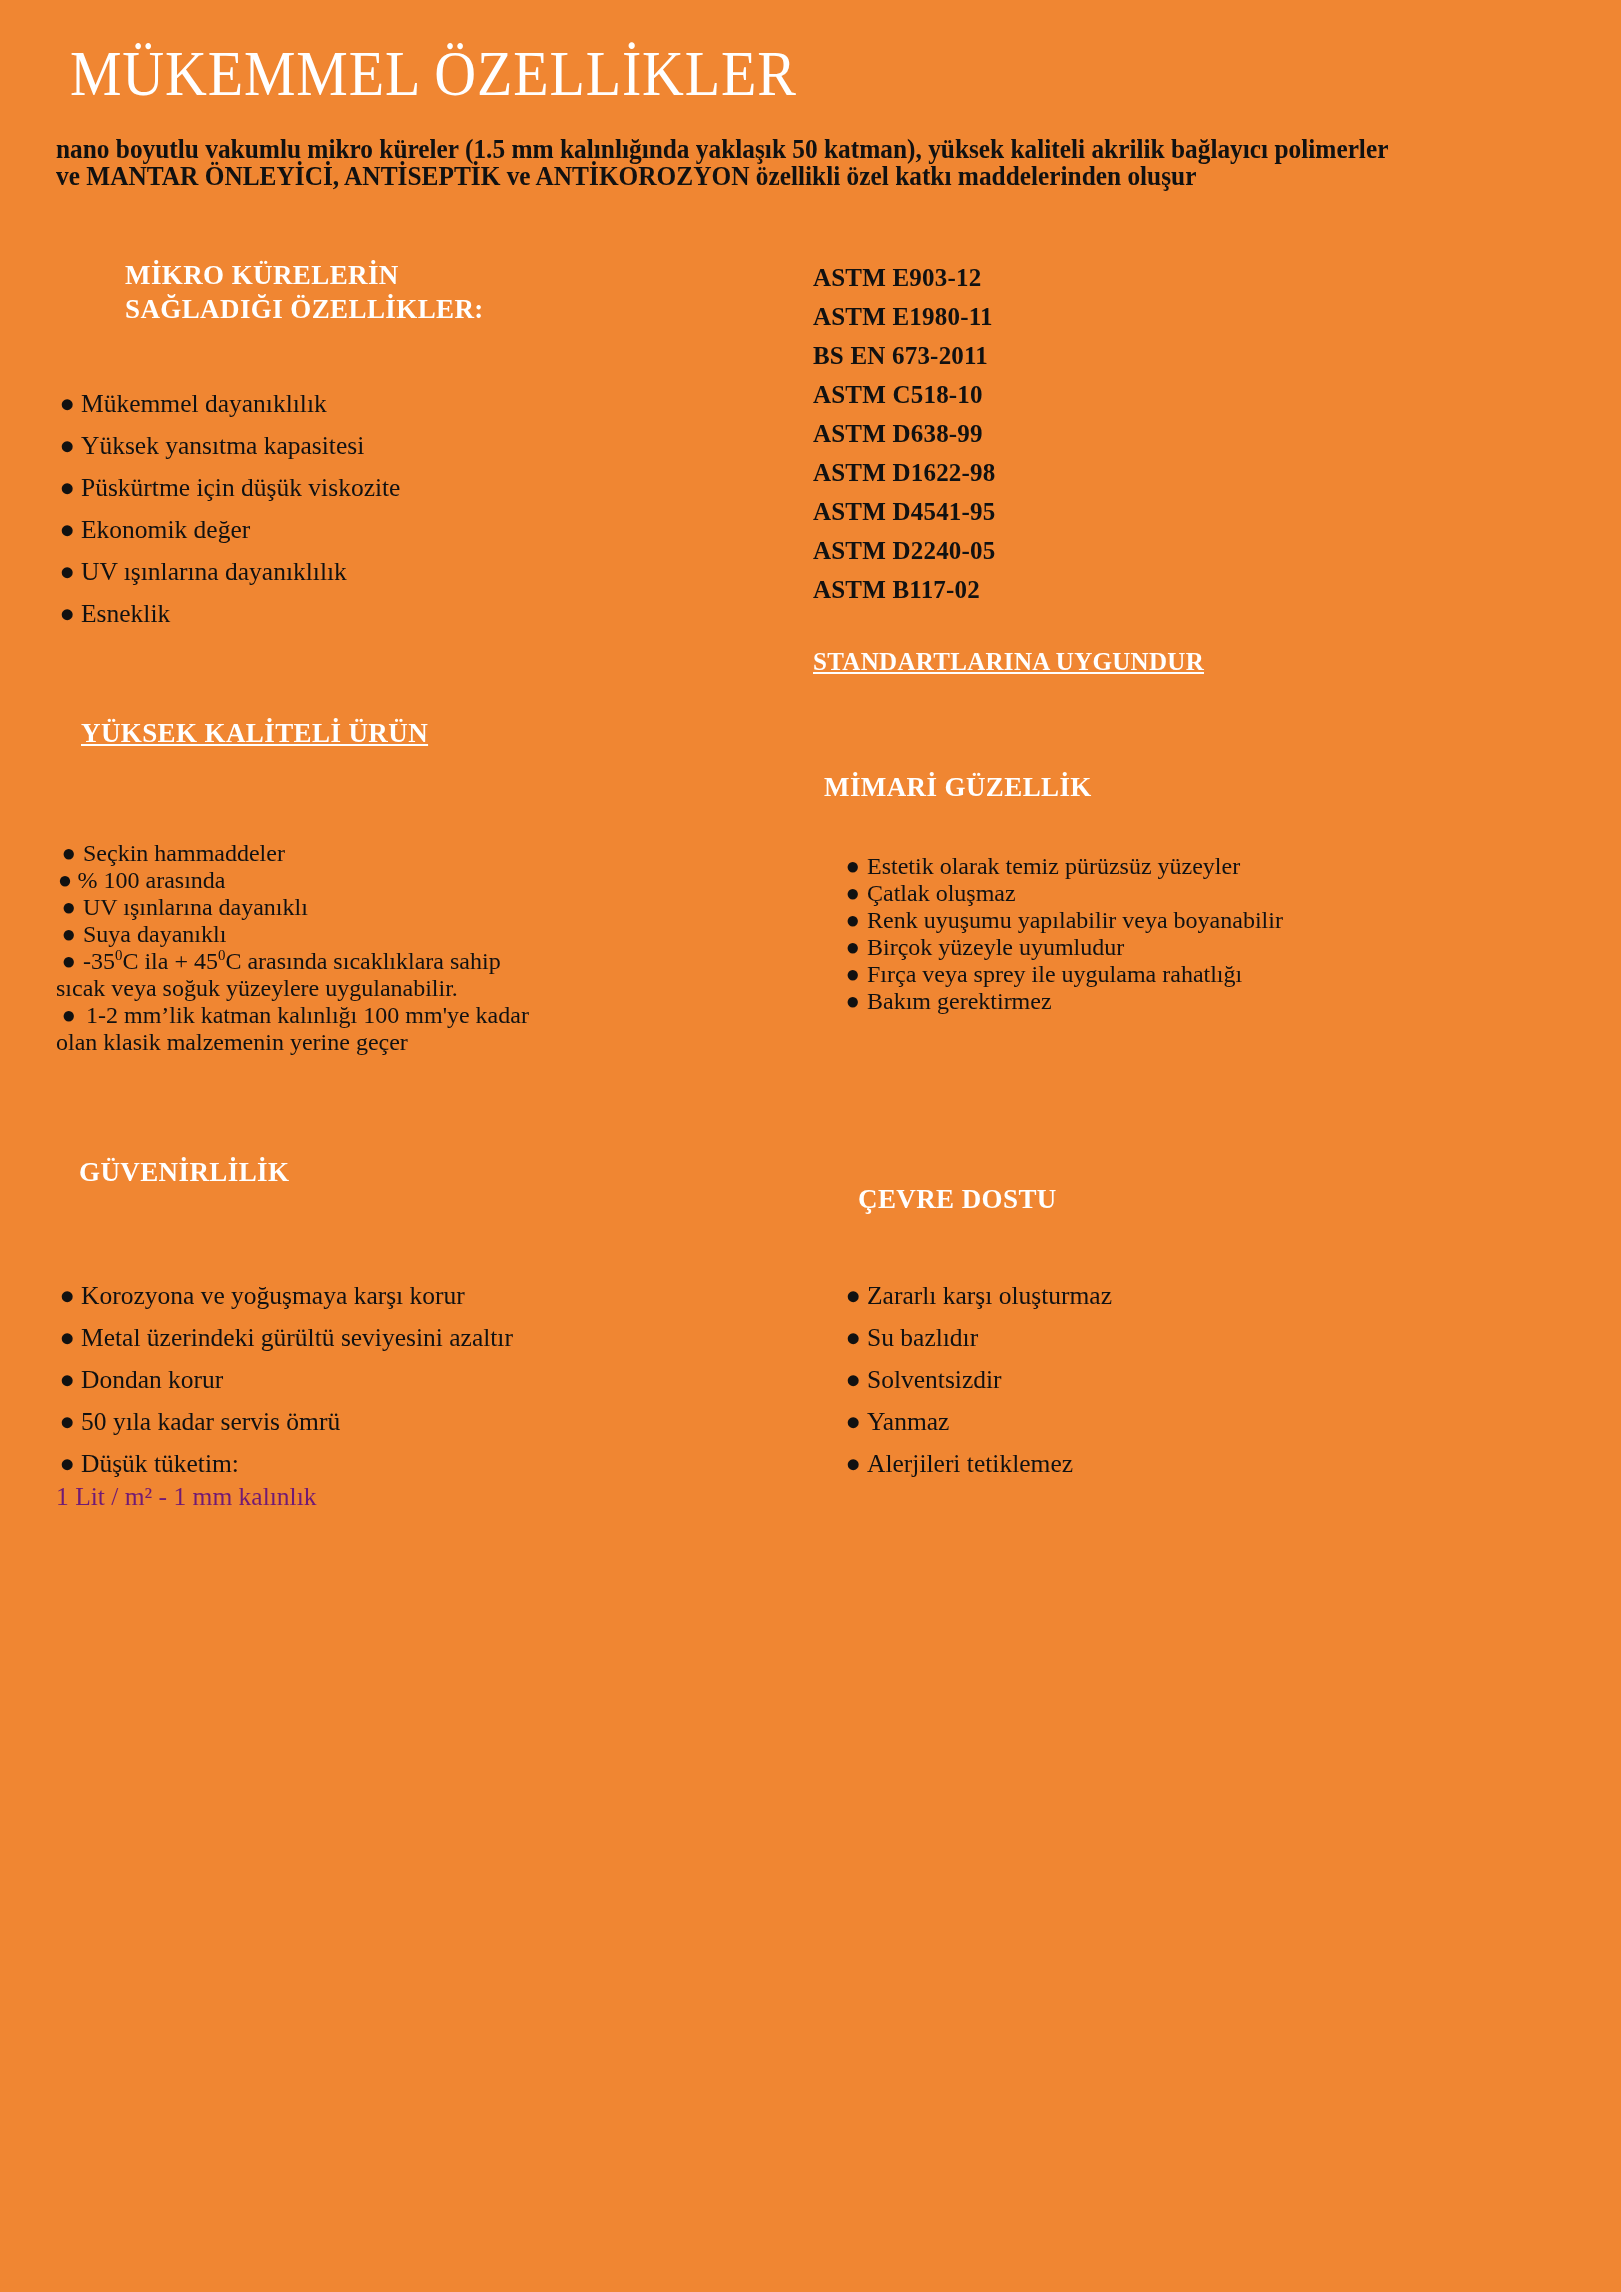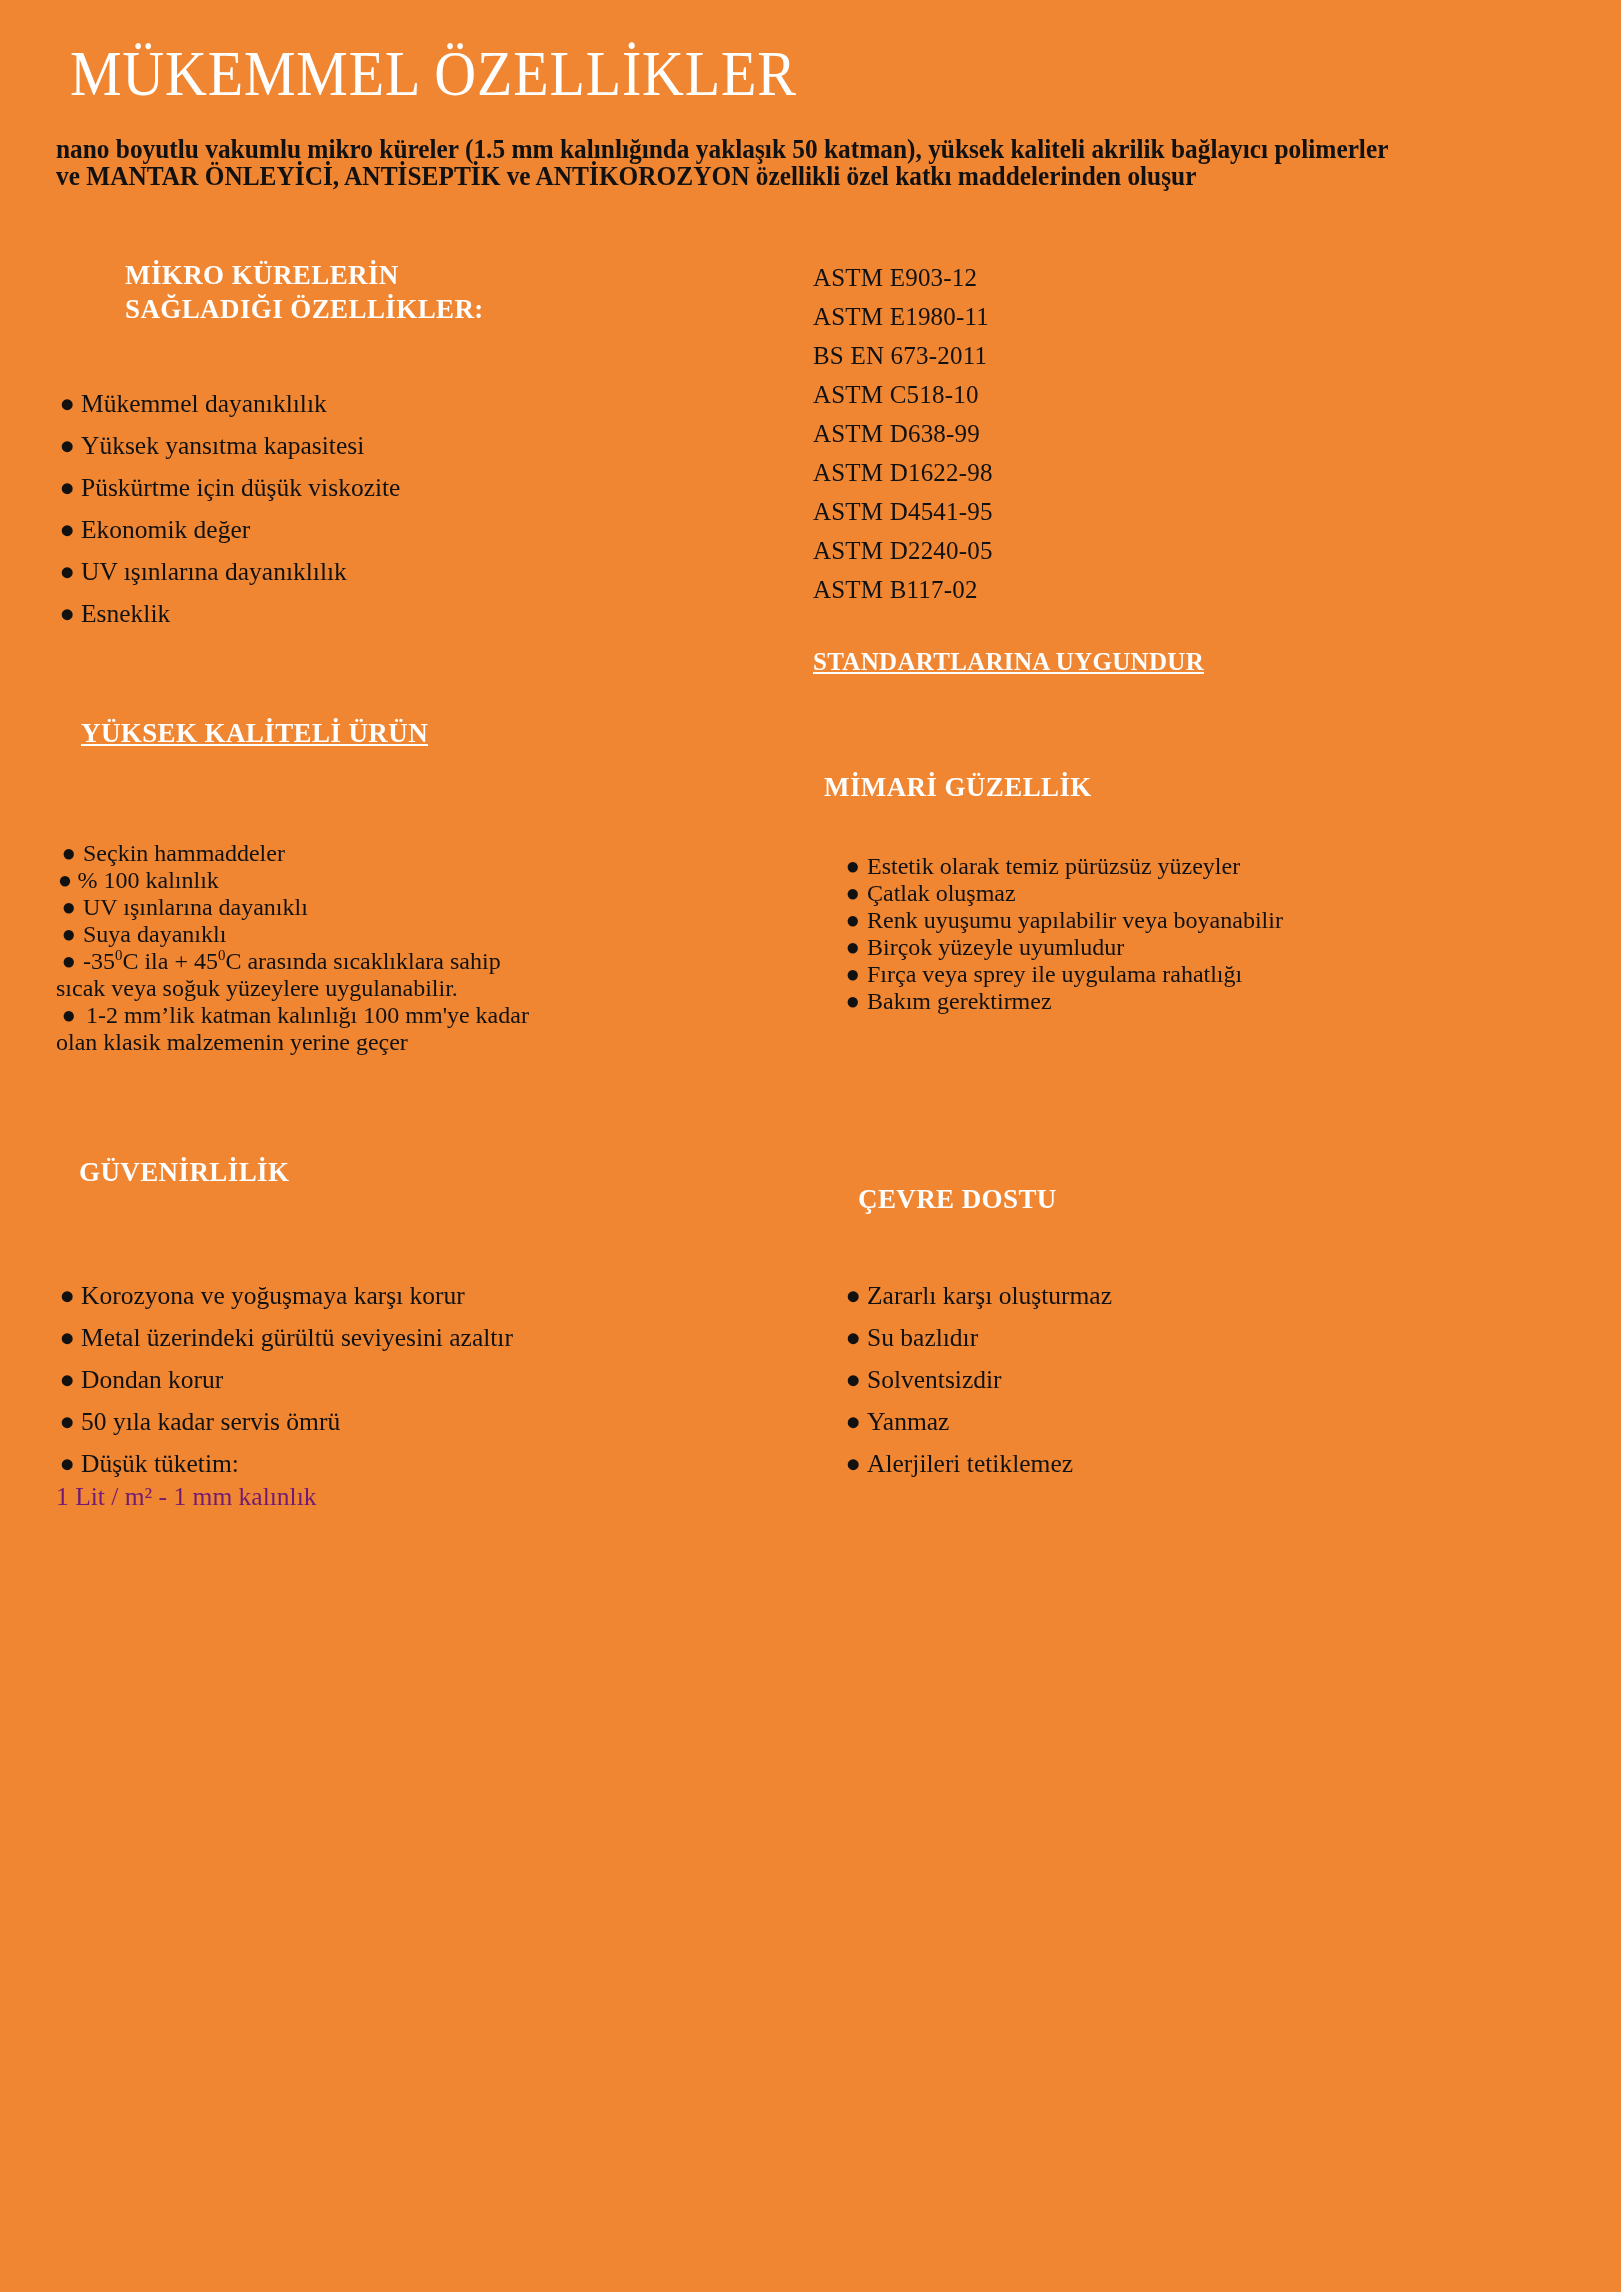--- a/index.html
+++ b/index.html
@@ -149,39 +149,39 @@
 
   <ul class="blist roomy" style="left:54px; top:387px; width:573px;">
     <li><span class="dot">●</span><span>Mükemmel dayanıklılık</span></li>
     <li><span class="dot">●</span><span>Yüksek yansıtma kapasitesi</span></li>
     <li><span class="dot">●</span><span>Püskürtme için düşük viskozite</span></li>
     <li><span class="dot">●</span><span>Ekonomik değer</span></li>
     <li><span class="dot">●</span><span>UV ışınlarına dayanıklılık</span></li>
     <li><span class="dot">●</span><span>Esneklik</span></li>
   </ul>
 
-  <ul class="astm" style="left:813px; top:258px; width:627px;">
+  <ul class="astm" style="left:813px; top:258px; width:627px;font-weight:bold;">
     <li>ASTM E903-12</li>
     <li>ASTM E1980-11</li>
     <li>BS EN 673-2011</li>
     <li>ASTM C518-10</li>
     <li>ASTM D638-99</li>
     <li>ASTM D1622-98</li>
     <li>ASTM D4541-95</li>
     <li>ASTM D2240-05</li>
     <li>ASTM B117-02</li>
   </ul>
 
   <div class="std-head" style="left:813px; top:647px;text-decoration:underline;">STANDARTLARINA UYGUNDUR</div>
 
   <div class="sec-head" style="left:81px; top:716px;text-decoration:underline;">YÜKSEK KALİTELİ ÜRÜN</div>
 
   <ul class="blist tight" style="left:56px; top:840px; width:734px;">
     <li><span class="dot">●</span><span>Seçkin hammaddeler</span></li>
-    <li style="padding-left:21.5px;"><span class="dot" style="left:1.8px;">●</span><span>% 100 kalınlık</span></li>
+    <li style="padding-left:21.5px;"><span class="dot" style="left:1.8px;">●</span><span>% 100 arasında</span></li>
     <li><span class="dot">●</span><span>UV ışınlarına dayanıklı</span></li>
     <li><span class="dot">●</span><span>Suya dayanıklı</span></li>
     <li>
       <span class="dot">●</span>
       <span>-35</span><sup class="deg">0</sup><span>C ila + 45</span><sup class="deg">0</sup><span>C arasında sıcaklıklara sahip</span>
       <span class="cont">sıcak veya soğuk yüzeylere uygulanabilir.</span>
     </li>
     <li style="padding-left:30px;">
       <span class="dot">●</span>
       <span>1-2 mm’lik katman kalınlığı 100 mm'ye kadar</span>

